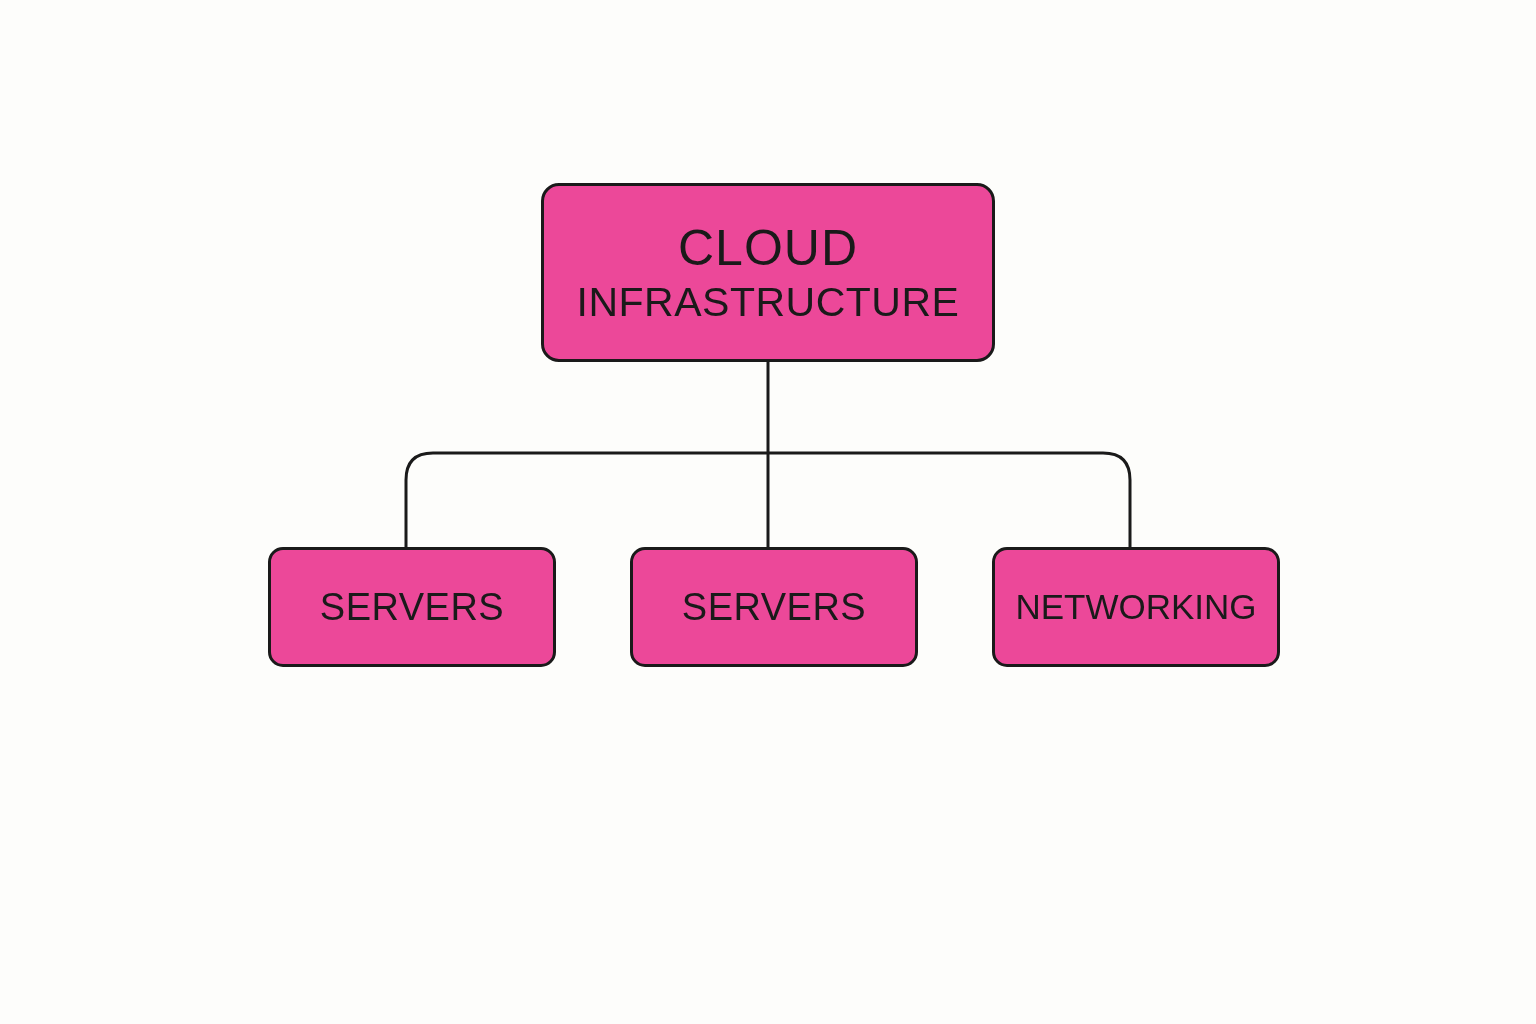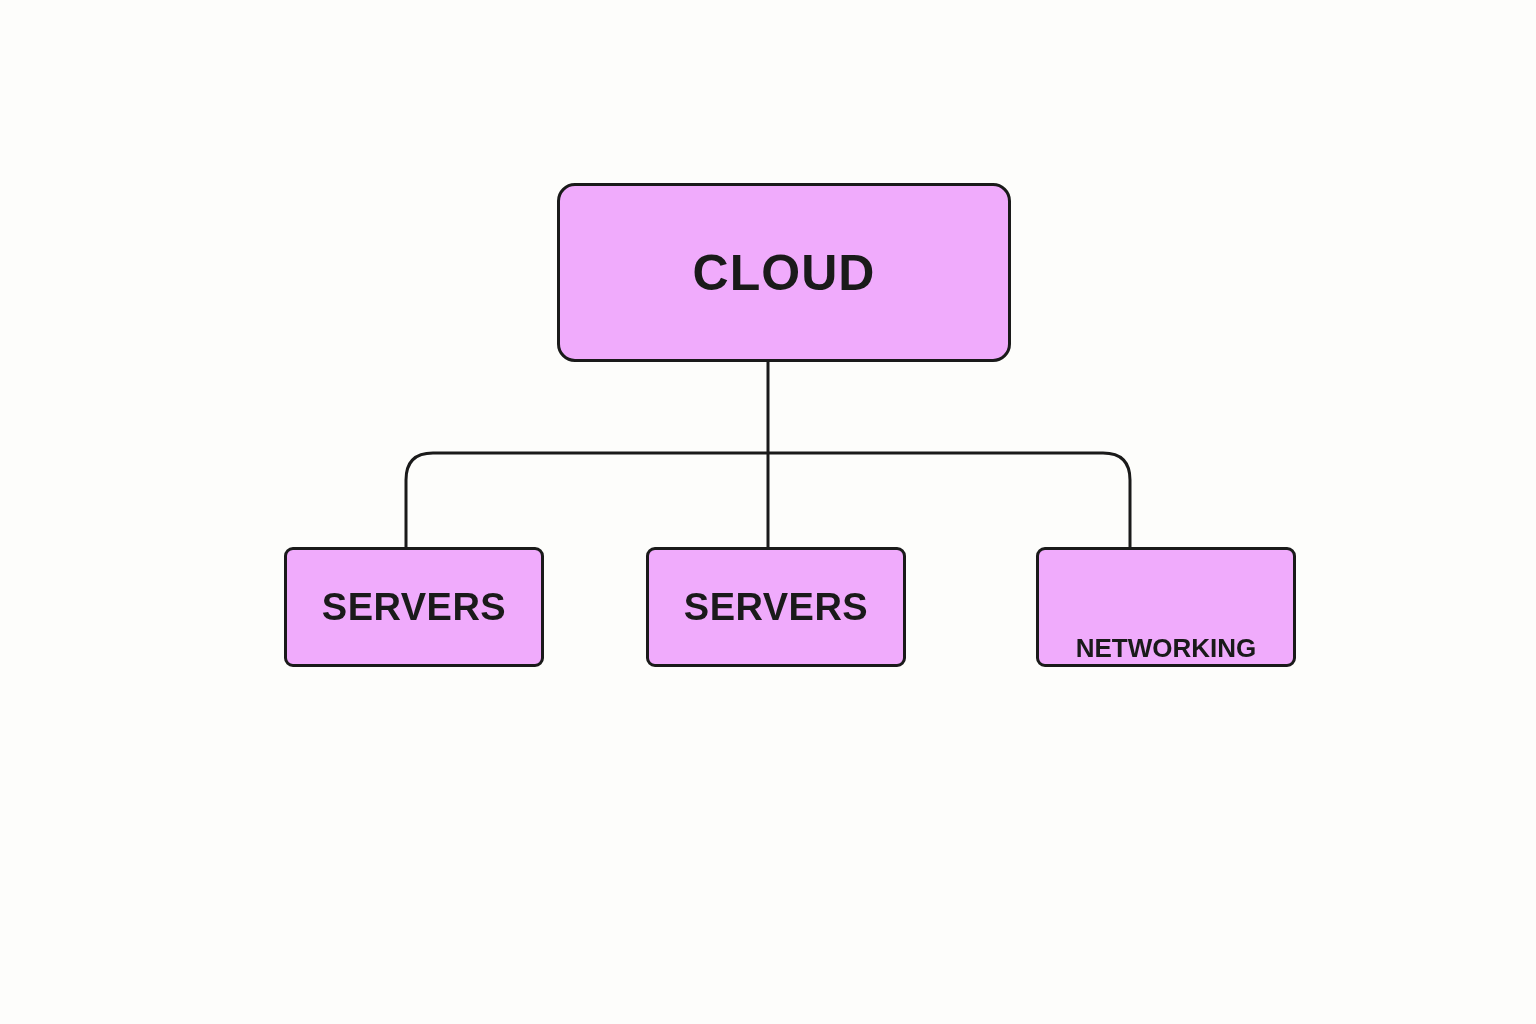--- a/index.html
+++ b/index.html
@@ -1,39 +1,40 @@
 <!DOCTYPE html>
 <html><head>
 <meta charset="utf-8">
 <style>
   html, body { margin:0; padding:0; }
   body { width:1536px; height:1024px; background:#fdfdfb; position:relative; overflow:hidden;
          font-family:"Liberation Sans", "DejaVu Sans", sans-serif; color:#1a1a1a; }
   svg.links { position:absolute; left:0; top:0; }
   .node { position:absolute; box-sizing:border-box; border:3px solid #1a1a1a; border-radius:18px;
-          background:#f0abfc; display:flex; flex-direction:column; align-items:center; justify-content:center;
-          font-weight:bold; text-align:center;margin-left:16px; }
+          background:#ec4899; display:flex; flex-direction:column; align-items:center; justify-content:center;
+          font-weight:normal; text-align:center; }
   .root { left:541px; top:183px; width:454px; height:179px; }
   .root .l1 { font-size:50px; line-height:58px; letter-spacing:1px; }
   .root .l2 { font-size:41px; line-height:50px; letter-spacing:0.5px; }
-  .child { top:547px; width:260px; height:120px; border-radius:9px; font-size:38px; letter-spacing:0.5px; }
+  .child { top:547px; width:288px; height:120px; border-radius:15px; font-size:38px; letter-spacing:0.5px; }
   .c1 { left:268px; }
   .c2 { left:630px; }
-  .c3 { left:1020px; font-size:26px; letter-spacing:0;justify-content:flex-end; }
+  .c3 { left:992px; font-size:35px; letter-spacing:0; }
 </style>
 </head>
 <body>
 
 <svg class="links" width="1536" height="1024">
   <path d="M768 362 L768 547" stroke="#1a1a1a" stroke-width="3" fill="none"></path>
   <path d="M406 547 L406 480 Q406 453 433 453 L1103 453 Q1130 453 1130 480 L1130 547" stroke="#1a1a1a" stroke-width="3" fill="none"></path>
 </svg>
 
 <div class="node root">
   <div class="l1">CLOUD</div>
+  <div class="l2">INFRASTRUCTURE</div>
 </div>
 
 <div class="node child c1">
   <span>SERVERS</span>
 </div>
 <div class="node child c2">
   <span>SERVERS</span>
 </div>
 <div class="node child c3">
   <span>NETWORKING</span>

